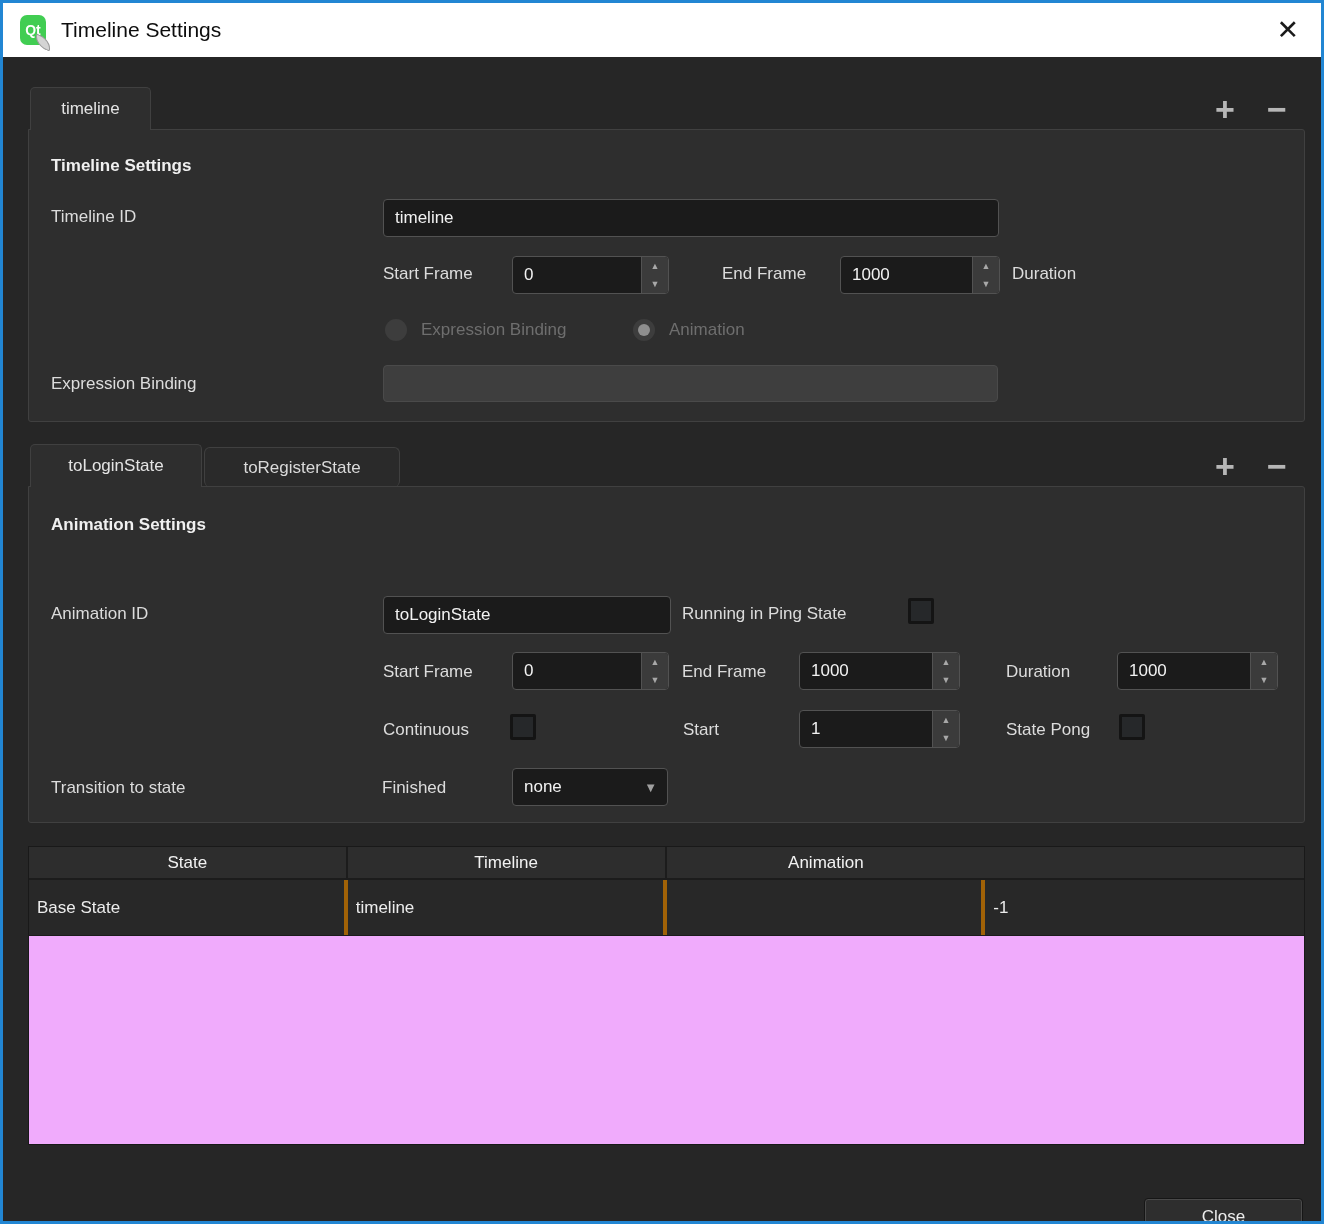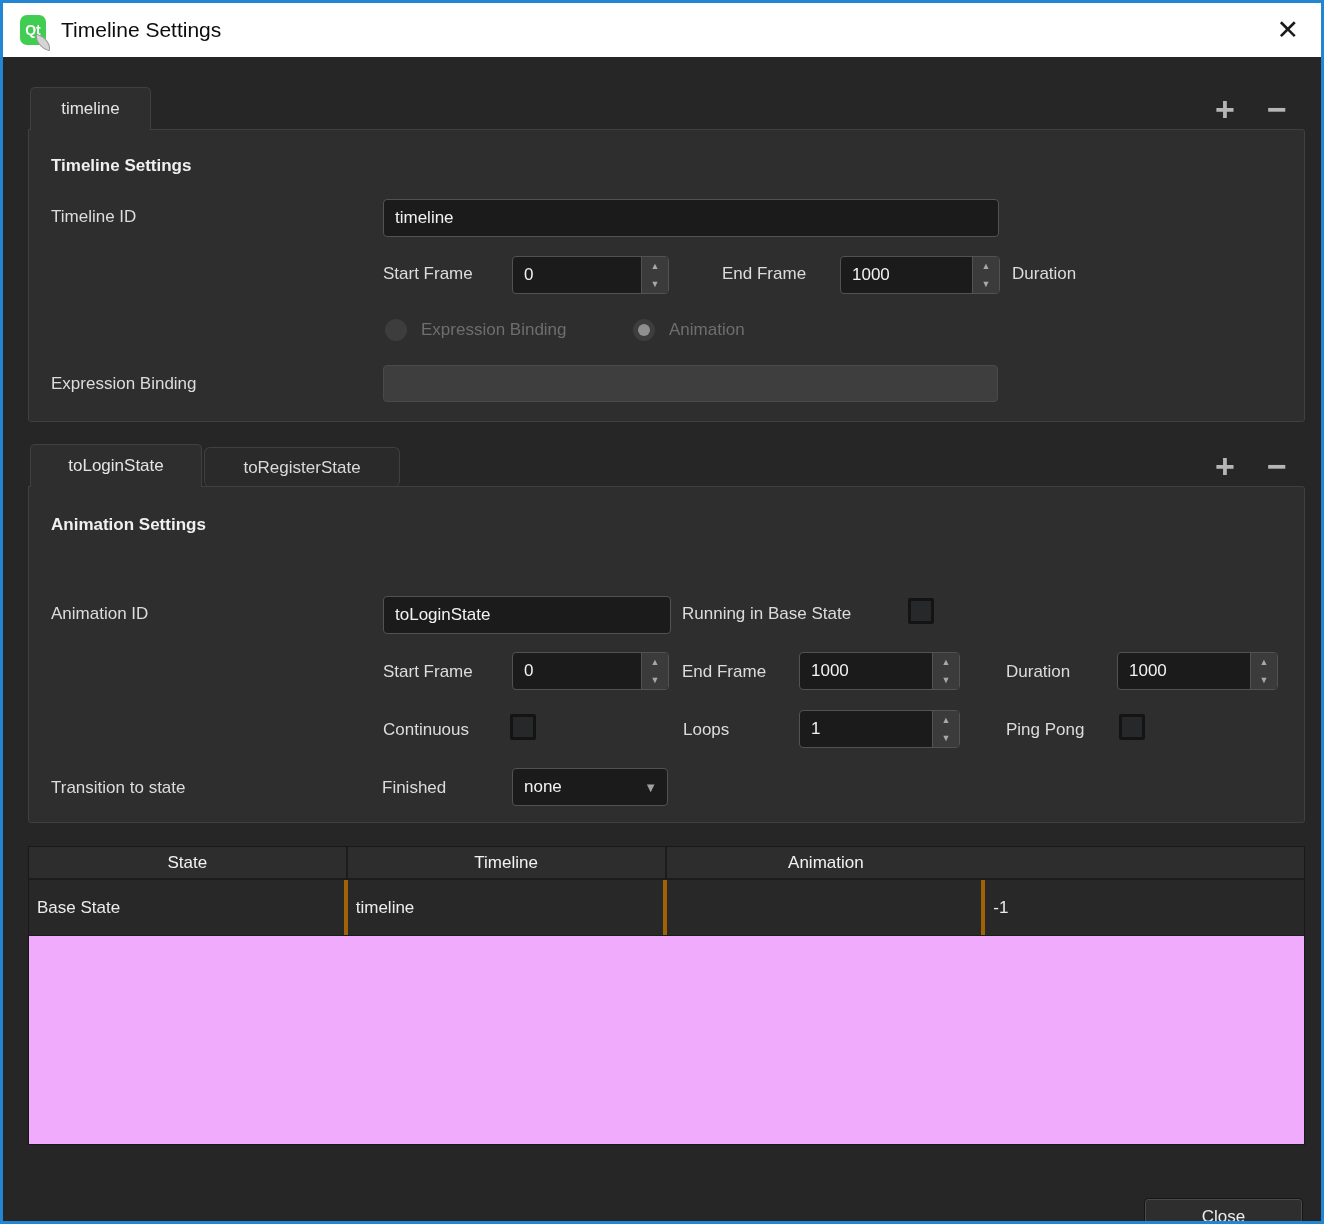--- a/index.html
+++ b/index.html
@@ -266,21 +266,21 @@
     </div>
   </div>
 
   <div class="panel panel-2">
     <div class="heading" style="left:22px; top:28px;">Animation Settings</div>
 
     <div class="lbl" style="left:22px; top:117px;">Animation ID</div>
     <div class="textfield" style="left:354px; top:109px; width:288px;">
       <span>toLoginState</span>
     </div>
-    <div class="lbl" style="left:653px; top:117px;">Running in Base State</div>
+    <div class="lbl" style="left:653px; top:117px;">Running in Ping State</div>
     <div class="checkbox" style="left:879px; top:111px;"></div>
 
     <div class="lbl" style="left:354px; top:175px;">Start Frame</div>
     <div class="spinbox" style="left:483px; top:165px; width:157px;">
       <div class="spin-value">0</div>
       <div class="spin-buttons">
         <span class="spin-up">▲</span>
         <span class="spin-down">▼</span>
       </div>
     </div>
@@ -299,30 +299,30 @@
       <div class="spin-value">1000</div>
       <div class="spin-buttons">
         <span class="spin-up">▲</span>
         <span class="spin-down">▼</span>
       </div>
     </div>
 
     <div class="lbl" style="left:354px; top:233px;">Continuous</div>
     <div class="checkbox" style="left:481px; top:227px;"></div>
 
-    <div class="lbl" style="left:654px; top:233px;">Loops</div>
+    <div class="lbl" style="left:654px; top:233px;">Start</div>
     <div class="spinbox" style="left:770px; top:223px; width:161px;">
       <div class="spin-value">1</div>
       <div class="spin-buttons">
         <span class="spin-up">▲</span>
         <span class="spin-down">▼</span>
       </div>
     </div>
 
-    <div class="lbl" style="left:977px; top:233px;">Ping Pong</div>
+    <div class="lbl" style="left:977px; top:233px;">State Pong</div>
     <div class="checkbox" style="left:1090px; top:227px;"></div>
 
     <div class="lbl" style="left:22px; top:291px;">Transition to state</div>
     <div class="lbl" style="left:353px; top:291px;">Finished</div>
     <div class="combobox" style="left:483px; top:281px; width:156px;">
       <span>none</span>
       <span class="combo-arrow">▼</span>
     </div>
   </div>
 

